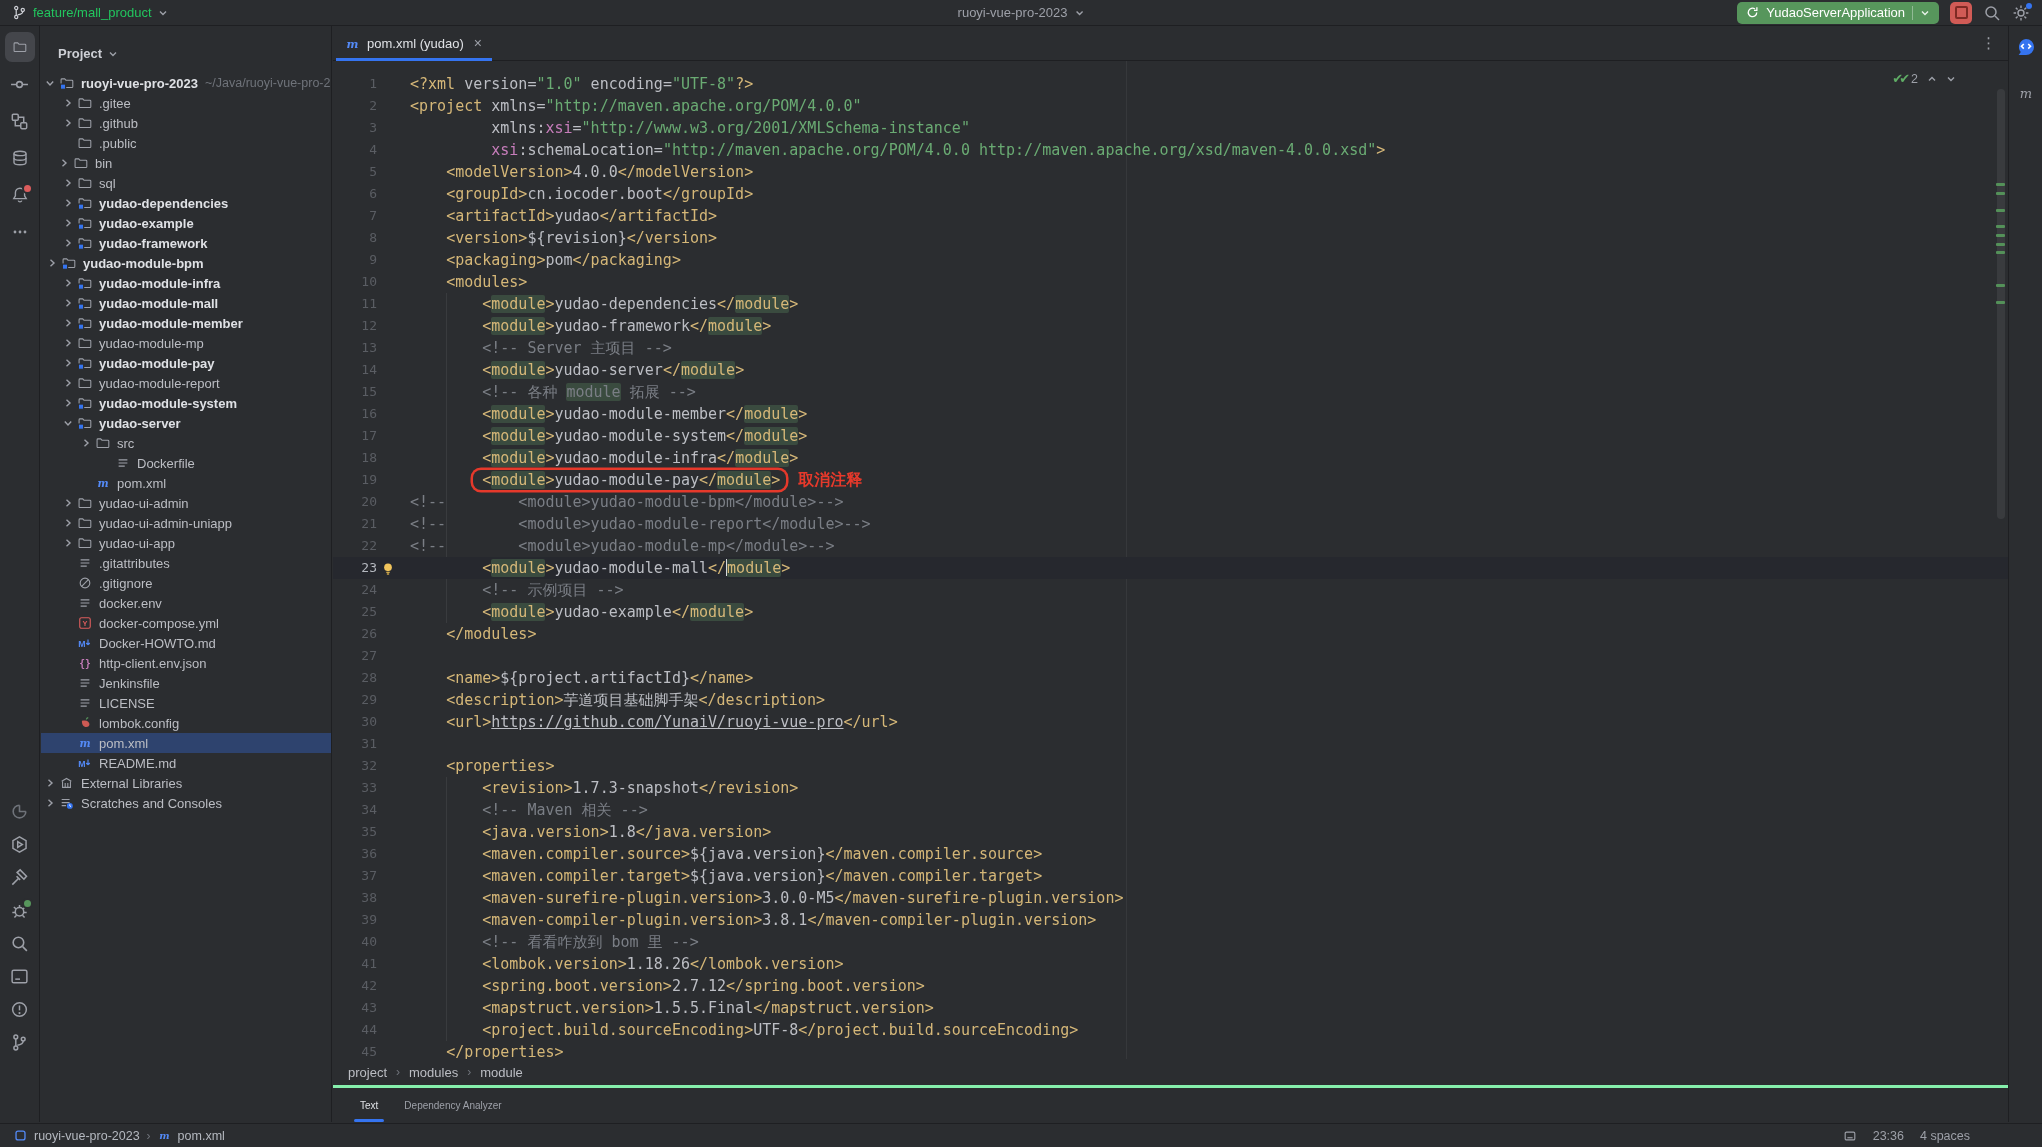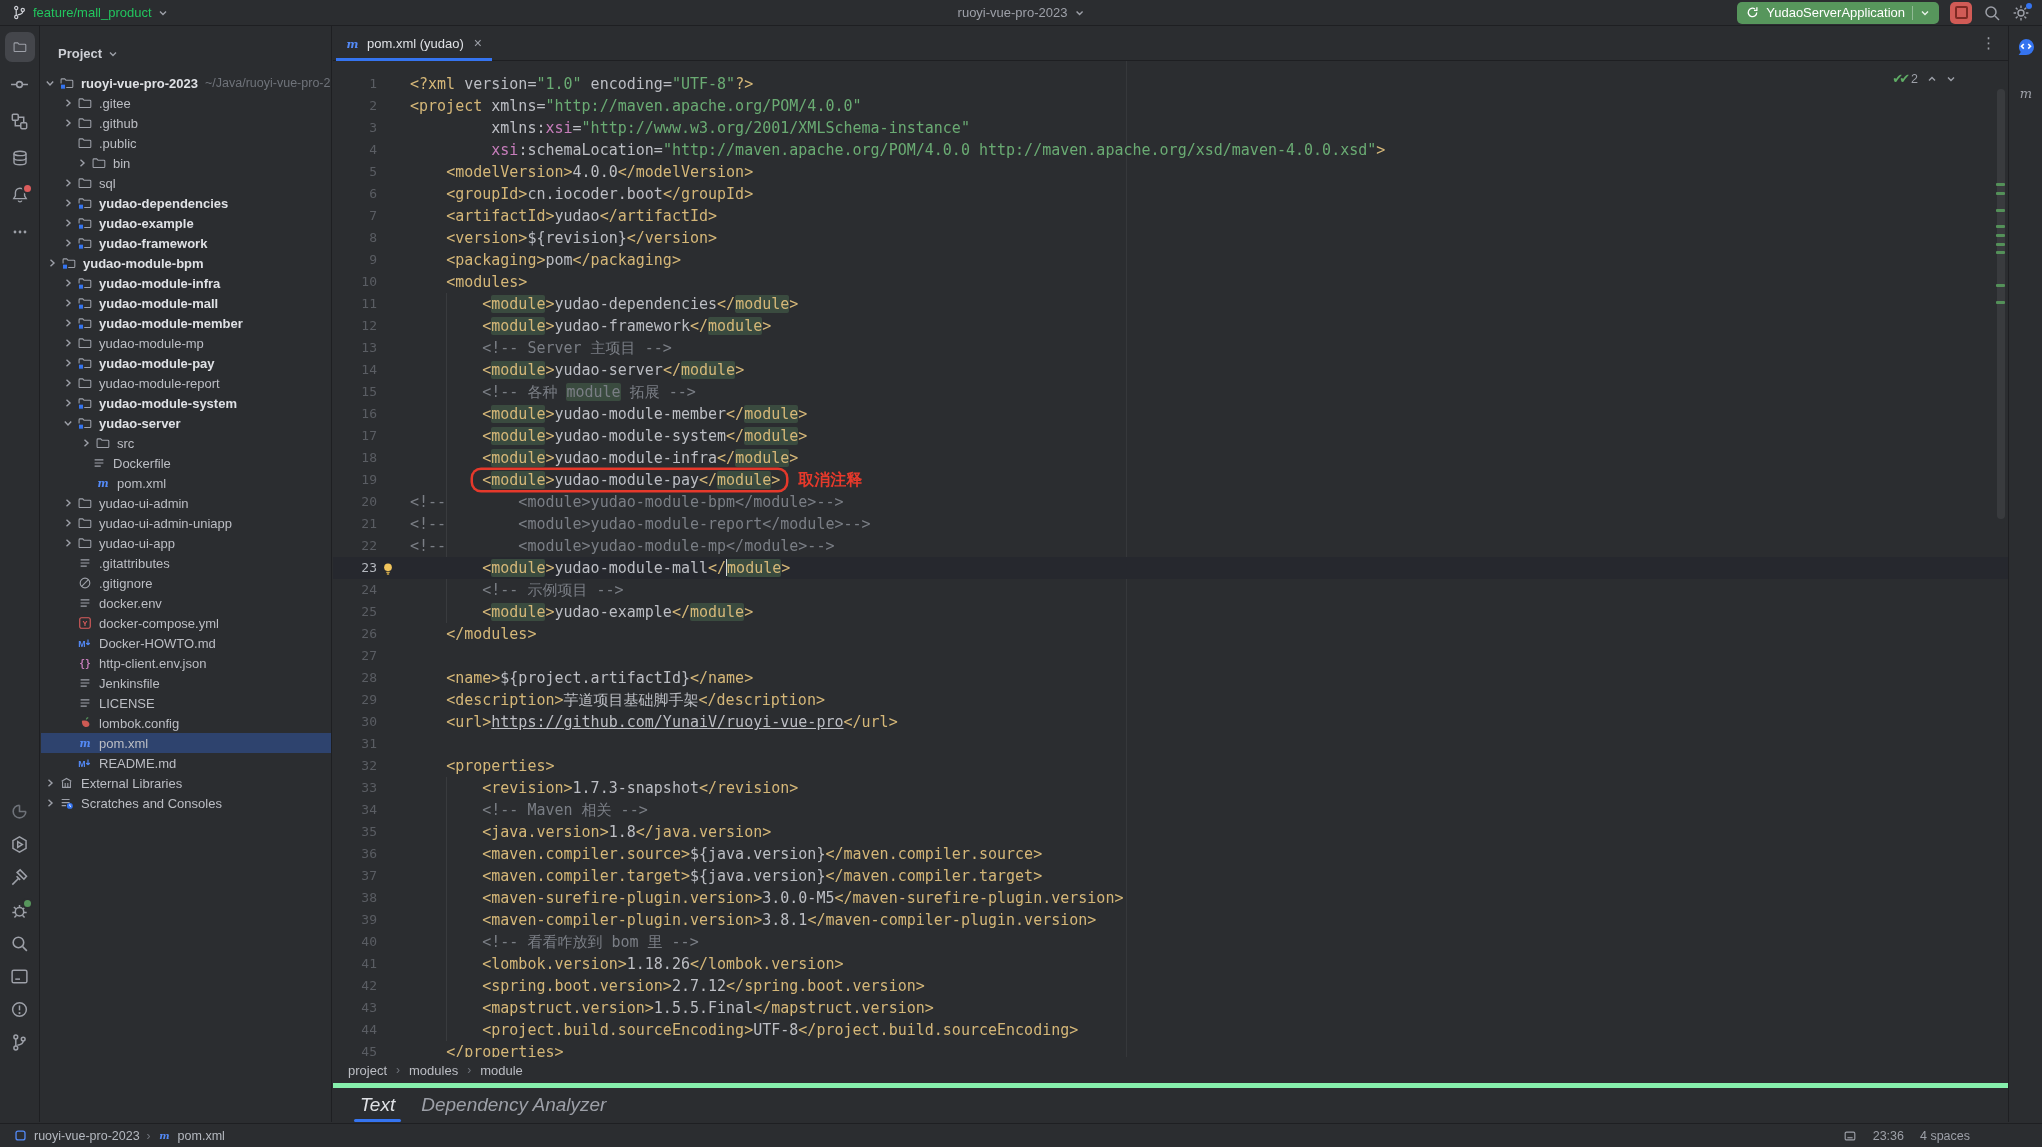--- a/index.html
+++ b/index.html
@@ -79,21 +79,21 @@
 
   .inspect{position:absolute;top:10px;right:52px;display:flex;align-items:center;gap:9px;
            font-size:12.5px;color:#9da0a8;z-index:3;}
   .inspect .chk{color:#5fad65;font-size:13px;letter-spacing:-4px;margin-right:5px;}
   .stripe{position:absolute;top:0;bottom:0;right:0;width:15px;z-index:2;}
   .thumb{position:absolute;right:3px;top:28px;height:430px;width:8px;background:rgba(255,255,255,.07);border-radius:4px;}
   .mark{position:absolute;right:3px;width:9px;height:3px;background:#549159;border-radius:1px;}
 
   .breadcrumbs{height:26px;display:flex;align-items:center;padding-left:15px;font-size:13px;color:#bcbec4;gap:9px;flex:none;}
   .crumb-sep{color:#6f737a;font-size:12px;}
-  .tooltabs{height:34px;border-top:5px solid #86efac;display:flex;align-items:center;padding-left:14px;font-size:19px;flex:none;font-style:italic;}
+  .tooltabs{height:34px;border-top:3px solid #86efac;display:flex;align-items:center;padding-left:14px;font-size:10px;flex:none;}
   .ttab{position:relative;height:34px;display:flex;align-items:center;padding:0 13px;color:#9da0a8;}
   .ttab.active{color:#dfe1e5;}
   .ttab.active::after{content:"";position:absolute;left:7px;right:7px;bottom:0;height:3px;border-radius:2px;background:#3574f0;}
 
   
   .rightrail{position:absolute;right:0;top:26px;bottom:25px;width:34px;border-left:1px solid #1e1f22;
              display:flex;flex-direction:column;align-items:center;padding-top:6px;gap:9px;box-sizing:border-box;background:#2b2d30;}
 
   
   .statusbar{position:absolute;left:0;right:0;bottom:0;height:24px;border-top:1px solid #1e1f22;background:#2b2d30;
@@ -383,21 +383,21 @@
         </div>
         <div class="row" style="padding-left: 18px;">
           <span class="twisty"></span>
           <span class="ic">
             <svg width="15" height="14" viewBox="0 0 16 16">
               <path d="M1.8 4.3c0-.6.4-1 1-1h3.1L7.4 4.8h6.8c.6 0 1 .4 1 1v6.4c0 .6-.4 1-1 1H2.8c-.6 0-1-.4-1-1z" fill="none" stroke="#9da0a8" stroke-width="1.2"></path>
             </svg>
           </span>
           <span class="lbl">.public</span>
         </div>
-        <div class="row" style="padding-left: 32px;">
+        <div class="row" style="padding-left: 14px;">
           <span class="twisty">
             <svg width="10" height="10" viewBox="0 0 10 10">
               <path d="M3.5 1.8L7 5 3.5 8.2" fill="none" stroke="#9da0a8" stroke-width="1.4"></path>
             </svg>
           </span>
           <span class="ic">
             <svg width="15" height="14" viewBox="0 0 16 16">
               <path d="M1.8 4.3c0-.6.4-1 1-1h3.1L7.4 4.8h6.8c.6 0 1 .4 1 1v6.4c0 .6-.4 1-1 1H2.8c-.6 0-1-.4-1-1z" fill="none" stroke="#9da0a8" stroke-width="1.2"></path>
             </svg>
           </span>
@@ -588,21 +588,21 @@
               <path d="M3.5 1.8L7 5 3.5 8.2" fill="none" stroke="#9da0a8" stroke-width="1.4"></path>
             </svg>
           </span>
           <span class="ic">
             <svg width="15" height="14" viewBox="0 0 16 16">
               <path d="M1.8 4.3c0-.6.4-1 1-1h3.1L7.4 4.8h6.8c.6 0 1 .4 1 1v6.4c0 .6-.4 1-1 1H2.8c-.6 0-1-.4-1-1z" fill="none" stroke="#9da0a8" stroke-width="1.2"></path>
             </svg>
           </span>
           <span class="lbl">src</span>
         </div>
-        <div class="row" style="padding-left: 32px;">
+        <div class="row" style="padding-left: 56px;">
           <span class="twisty"></span>
           <span class="ic">
             <svg width="14" height="14" viewBox="0 0 16 16">
               <g stroke="#9da0a8" stroke-width="1.3">
                 <path d="M3 4.5h10M3 8h10M3 11.5h7"></path>
               </g>
             </svg>
           </span>
           <span class="lbl">Dockerfile</span>
         </div>

